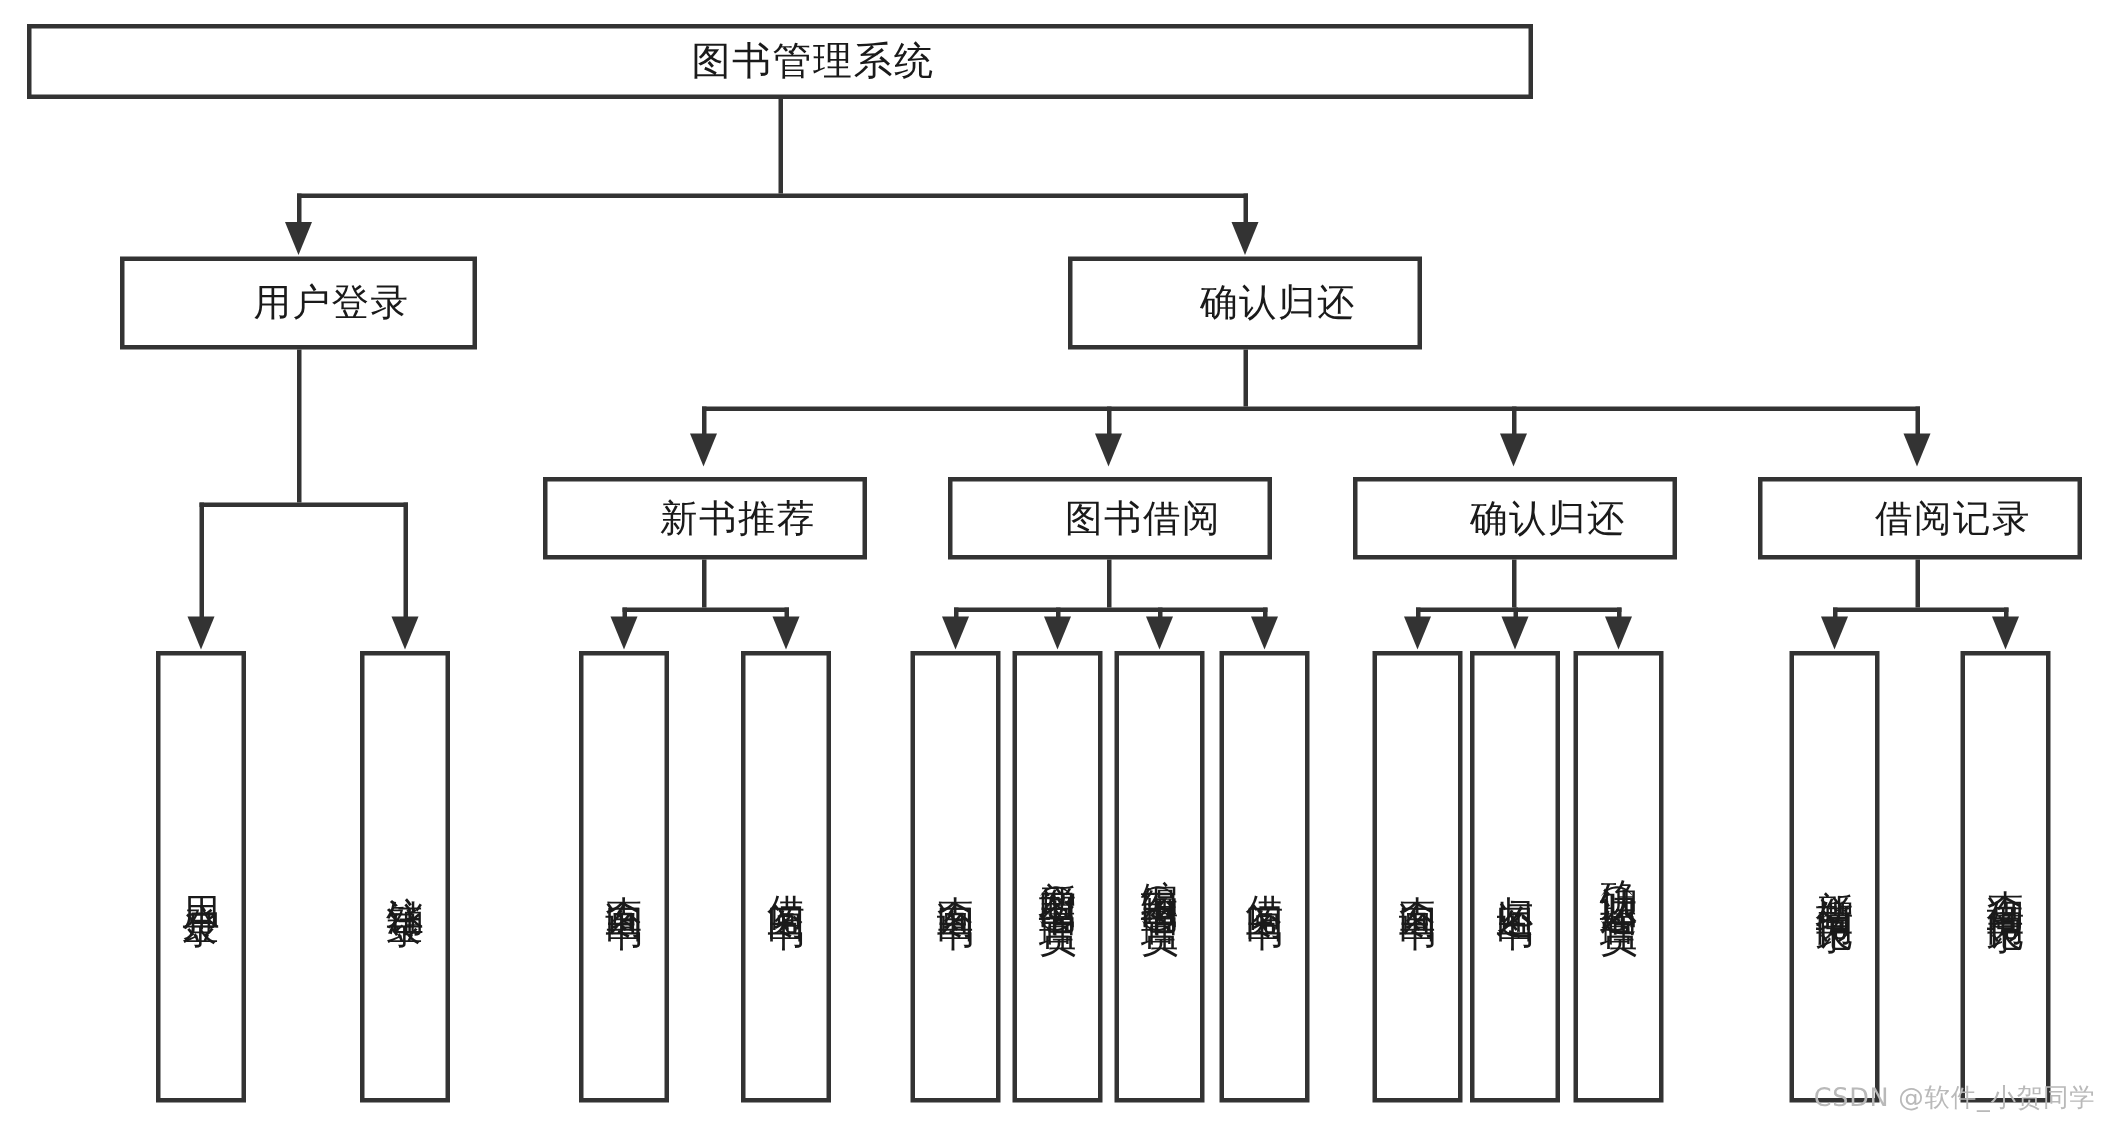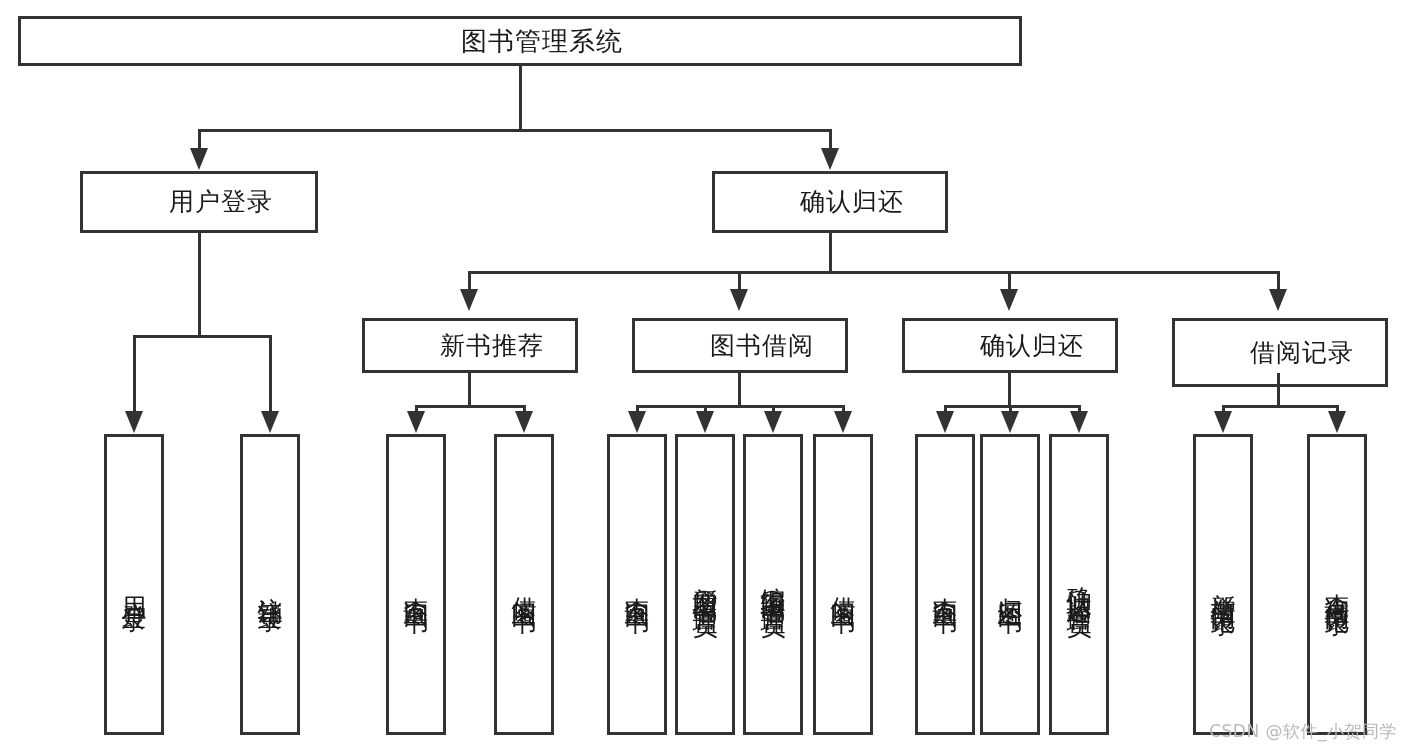--- a/index.html
+++ b/index.html
@@ -130,21 +130,21 @@
 
   <div class="node horiz" style="left:632px; top:318px; width:216px; height:55px;">
     <span>图书借阅</span>
   </div>
   <div class="node horiz" style="left:362px; top:318px; width:216px; height:55px;">
     <span>新书推荐</span>
   </div>
   <div class="node horiz" style="left:902px; top:318px; width:216px; height:55px;">
     <span>确认归还</span>
   </div>
-  <div class="node horiz" style="left:1172px; top:318px; width:216px; height:69px;">
+  <div class="node horiz" style="left:1172px; top:318px; width:216px; height:55px;">
     <span>借阅记录</span>
   </div>
 
   <div class="ln-v" style="left:468px; top:373px; height:32px;"></div>
   <div class="ln-h" style="left:415px; top:405px; width:111px;"></div>
   <div class="ln-v" style="left:415px; top:405px; height:8px;"></div>
   <div class="ln-v" style="left:523px; top:405px; height:8px;"></div>
   <div class="arrow" style="left:407px; top:411px;"></div>
   <div class="arrow" style="left:515px; top:411px;"></div>
 

